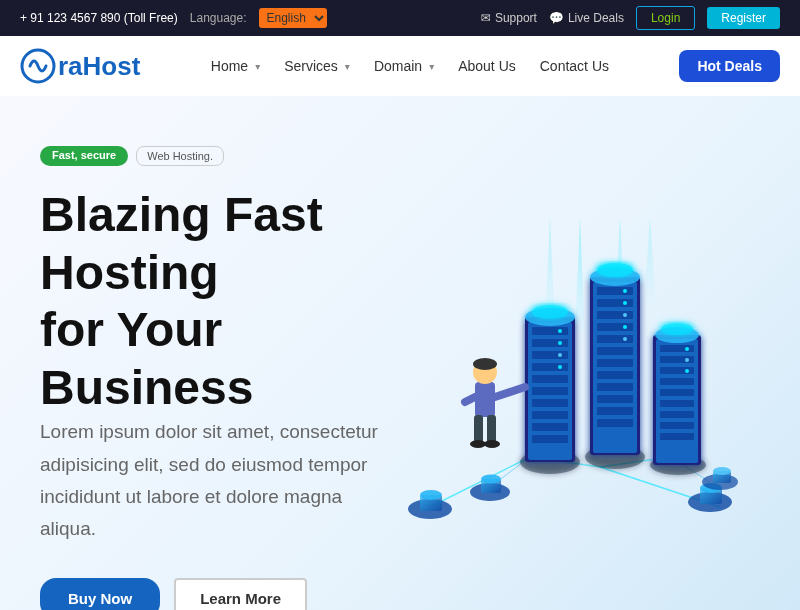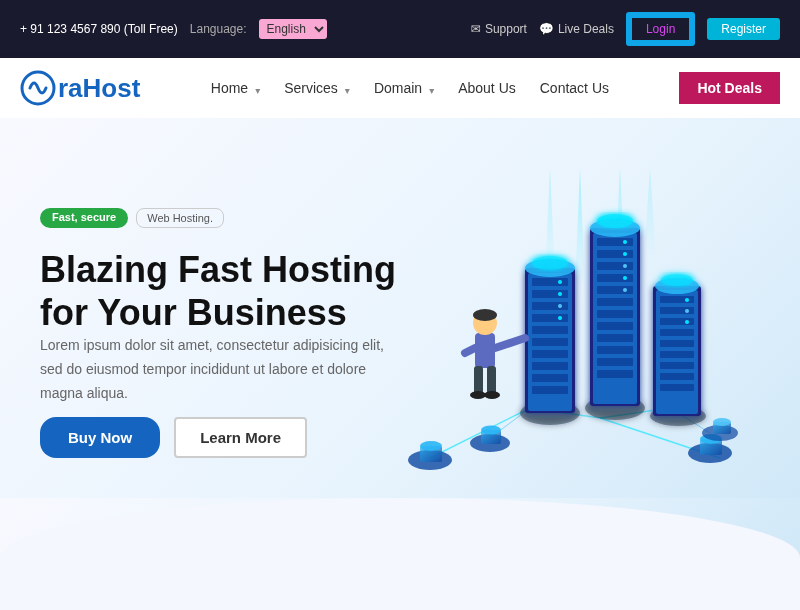--- a/index.html
+++ b/index.html
@@ -3,49 +3,49 @@
   <meta charset="utf-8">
   <style>
     * { margin: 0; padding: 0; box-sizing: border-box; }
     body { font-family: 'Segoe UI', Arial, sans-serif; overflow-x: hidden; width: 800px; }
 
     
     .top-bar {
       background: #1a1a2e;
       color: #ccc;
       font-size: 12px;
-      padding: 12px 20px;
+      padding: 6px 20px;
       display: flex;
       align-items: center;
       justify-content: space-between;
     }
     .top-bar-left { display: flex; align-items: center; gap: 12px; }
     .top-bar-right { display: flex; align-items: center; gap: 12px; }
     .top-bar .phone { color: #fff; font-size: 12px; }
     .top-bar .lang-select {
-      background: #f9a8d4;
+      background: #f97316;
       color: #333;
       border: none;
       padding: 2px 4px;
       font-size: 12px;
       border-radius: 3px;
       cursor: pointer;
     }
     .top-bar .support-link, .top-bar .live-chat-link {
       color: #ccc;
       text-decoration: none;
       font-size: 12px;
       display: flex;
       align-items: center;
       gap: 4px;
     }
     .btn-login {
       background: transparent;
-      color: #d946ef;
-      border: 6px solid #0ea5e9;
+      color: #84cc16;
+      border: 1px solid #0ea5e9;
       padding: 4px 14px;
       border-radius: 3px;
       cursor: pointer;
       font-size: 12px;
     }
     .btn-register {
       background: #00b4d8;
       color: #fff;
       border: none;
       padding: 4px 14px;
@@ -83,33 +83,33 @@
       align-items: center;
       gap: 24px;
       list-style: none;
     }
     .nav-links li a {
       text-decoration: none;
       color: #333;
       font-size: 14px;
       font-weight: 500;
       display: flex;
-      align-items: flex-end;
+      align-items: center;
       gap: 7px;
     }
     .nav-links .dropdown-arrow {
       font-size: 10px;
       color: #888;
     }
     .btn-hot-deals {
-      background: #be185d;
+      background: #1d4ed8;
       color: #fff;
       border: none;
       padding: 8px 18px;
-      border-radius: 0;
+      border-radius: 8px;
       cursor: pointer;
       font-size: 14px;
       font-weight: 600;
     }
 
     
     .hero {
       background: linear-gradient(135deg, #f8f9ff 0%, #e8f4fd 60%, #d0e8f8 100%);
       padding: 50px 40px 0 40px;
       display: flex;
@@ -138,30 +138,30 @@
     }
     .badge-web {
       background: transparent;
       color: #555;
       border: 1px solid #ccc;
       padding: 3px 10px;
       border-radius: 8px;
       font-size: 11px;
     }
     .hero-title {
-      font-size: 36px;
+      font-size: 48px;
       font-weight: 800;
       color: #111;
       line-height: 1.2;
     }
     .hero-desc {
-      font-size: 14px;
+      font-size: 19px;
       color: #666;
       line-height: 1.7;
-      margin-bottom: 12px;
+      margin-bottom: 32px;
     }
     .hero-btns {
       display: flex;
       gap: 14px;
     }
     .btn-buy {
       background: #1565c0;
       color: #fff;
       border: none;
       padding: 12px 28px;

